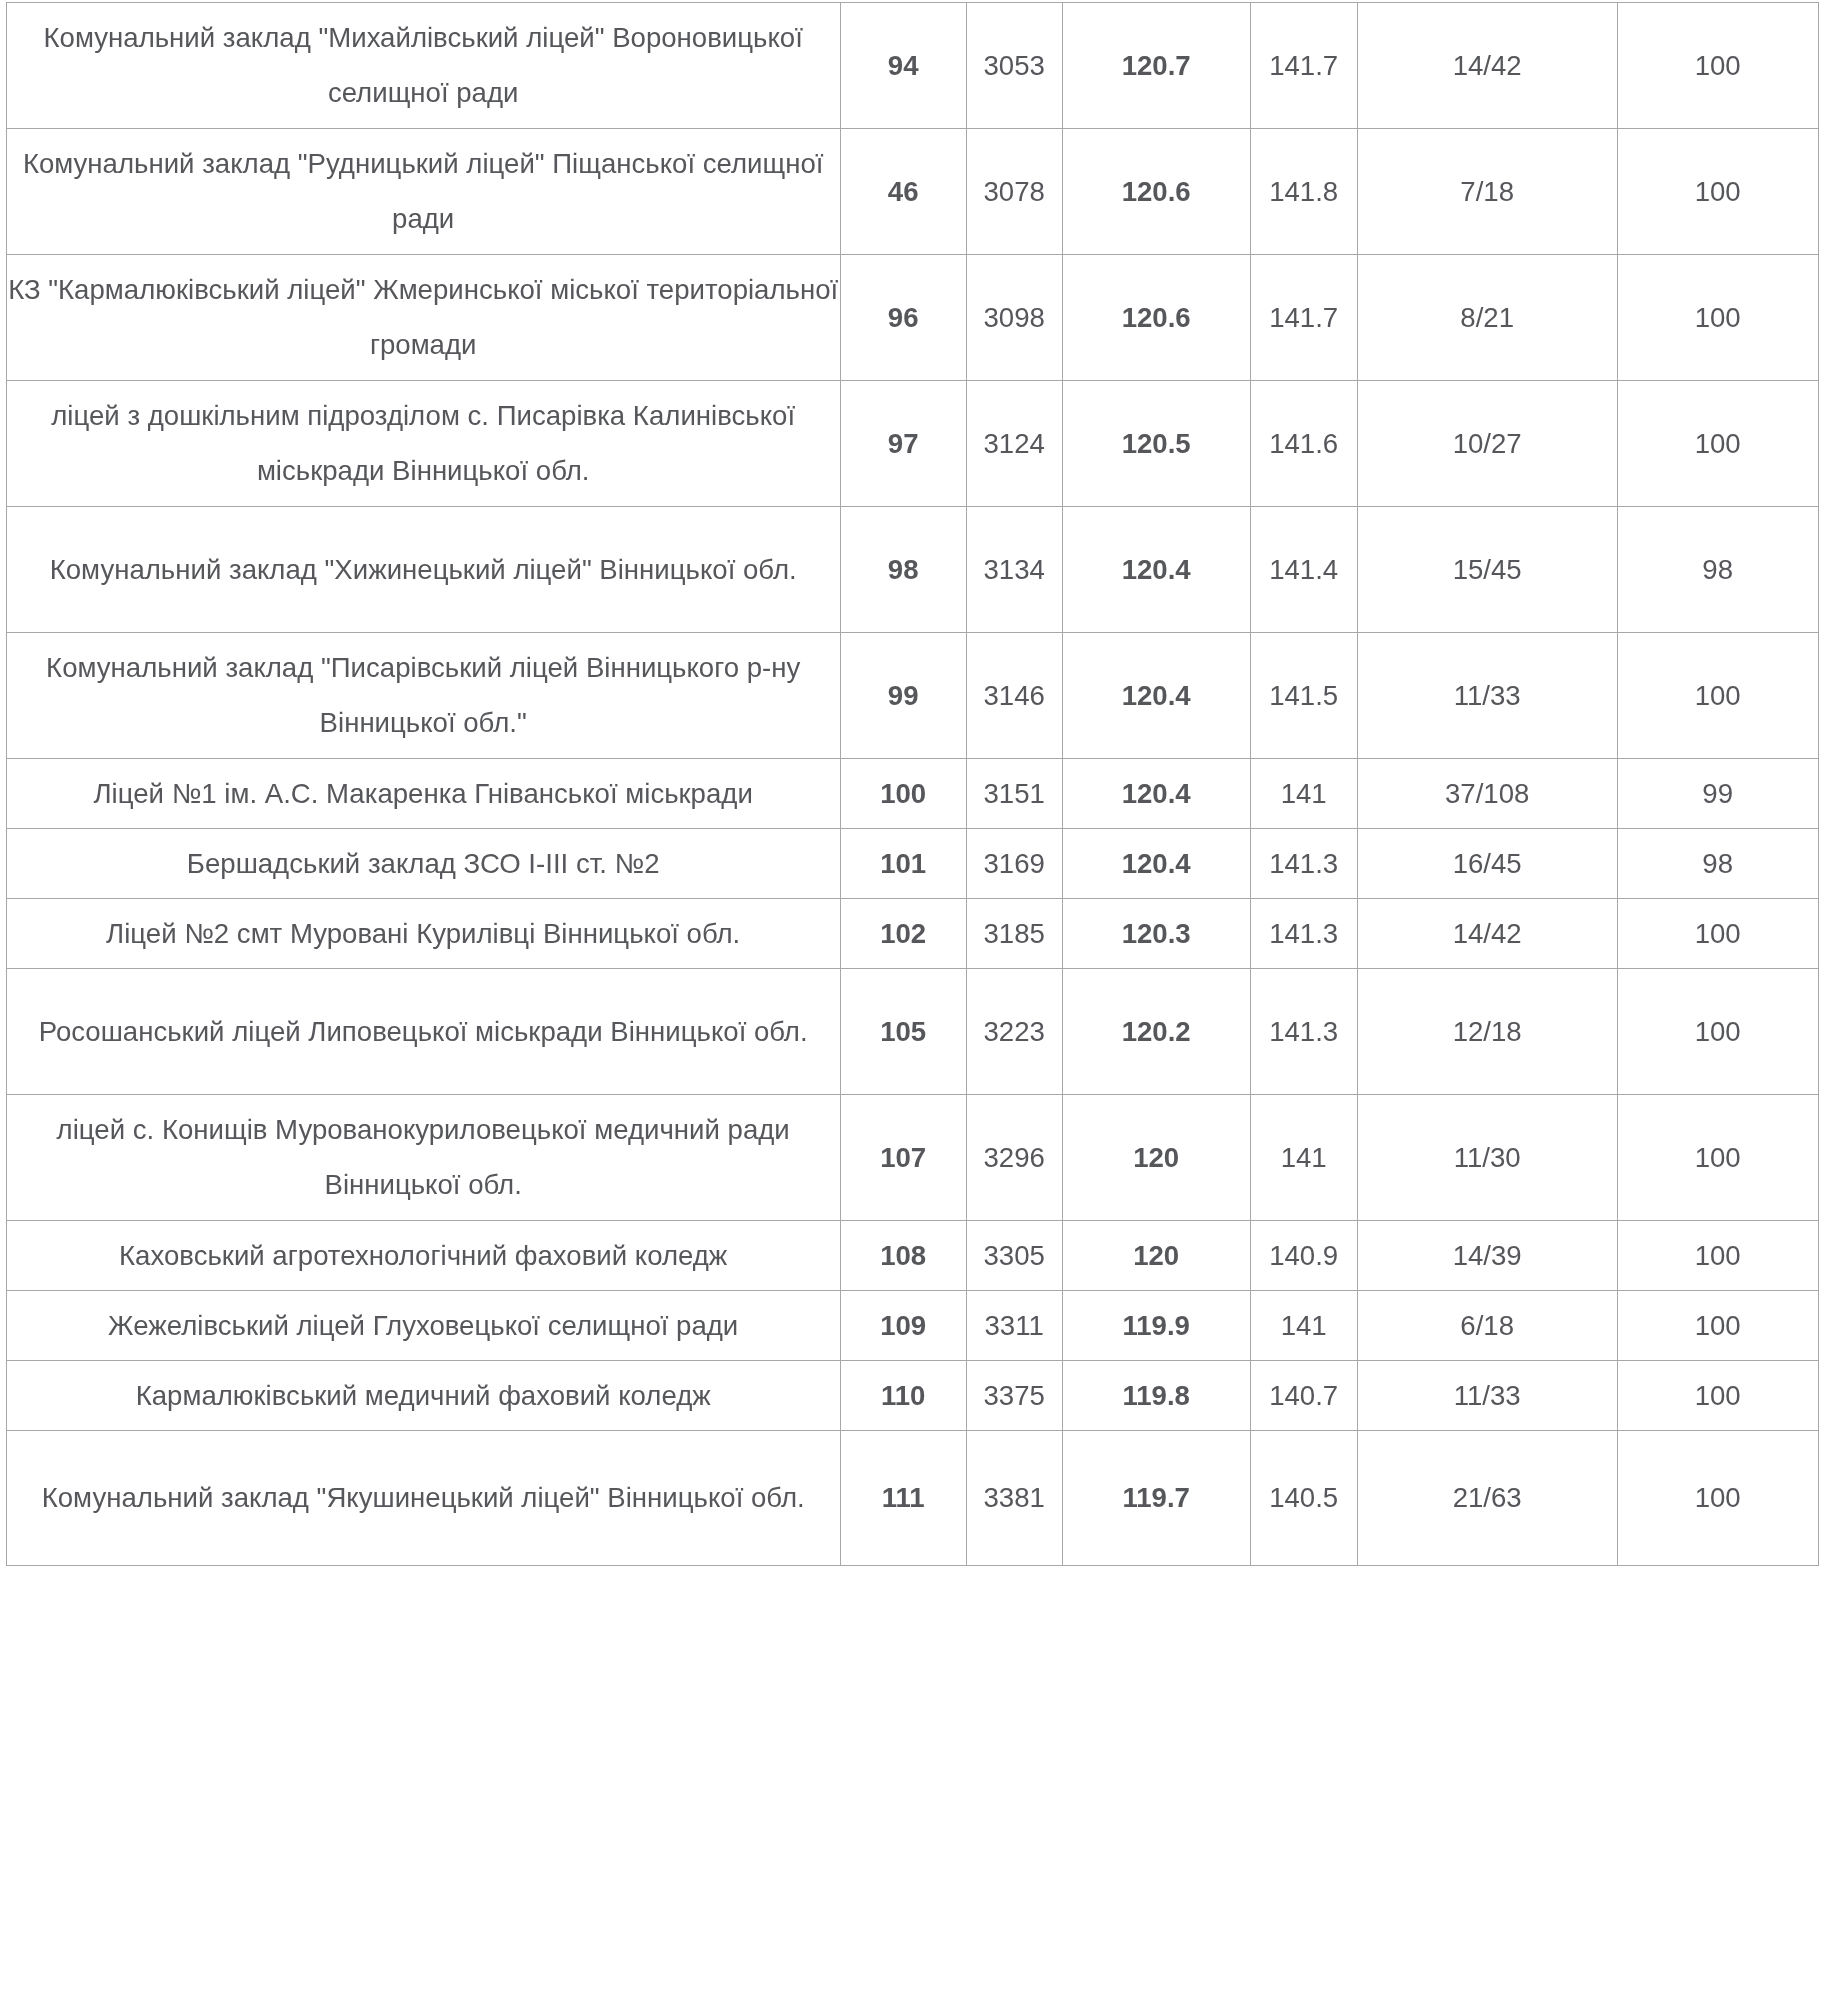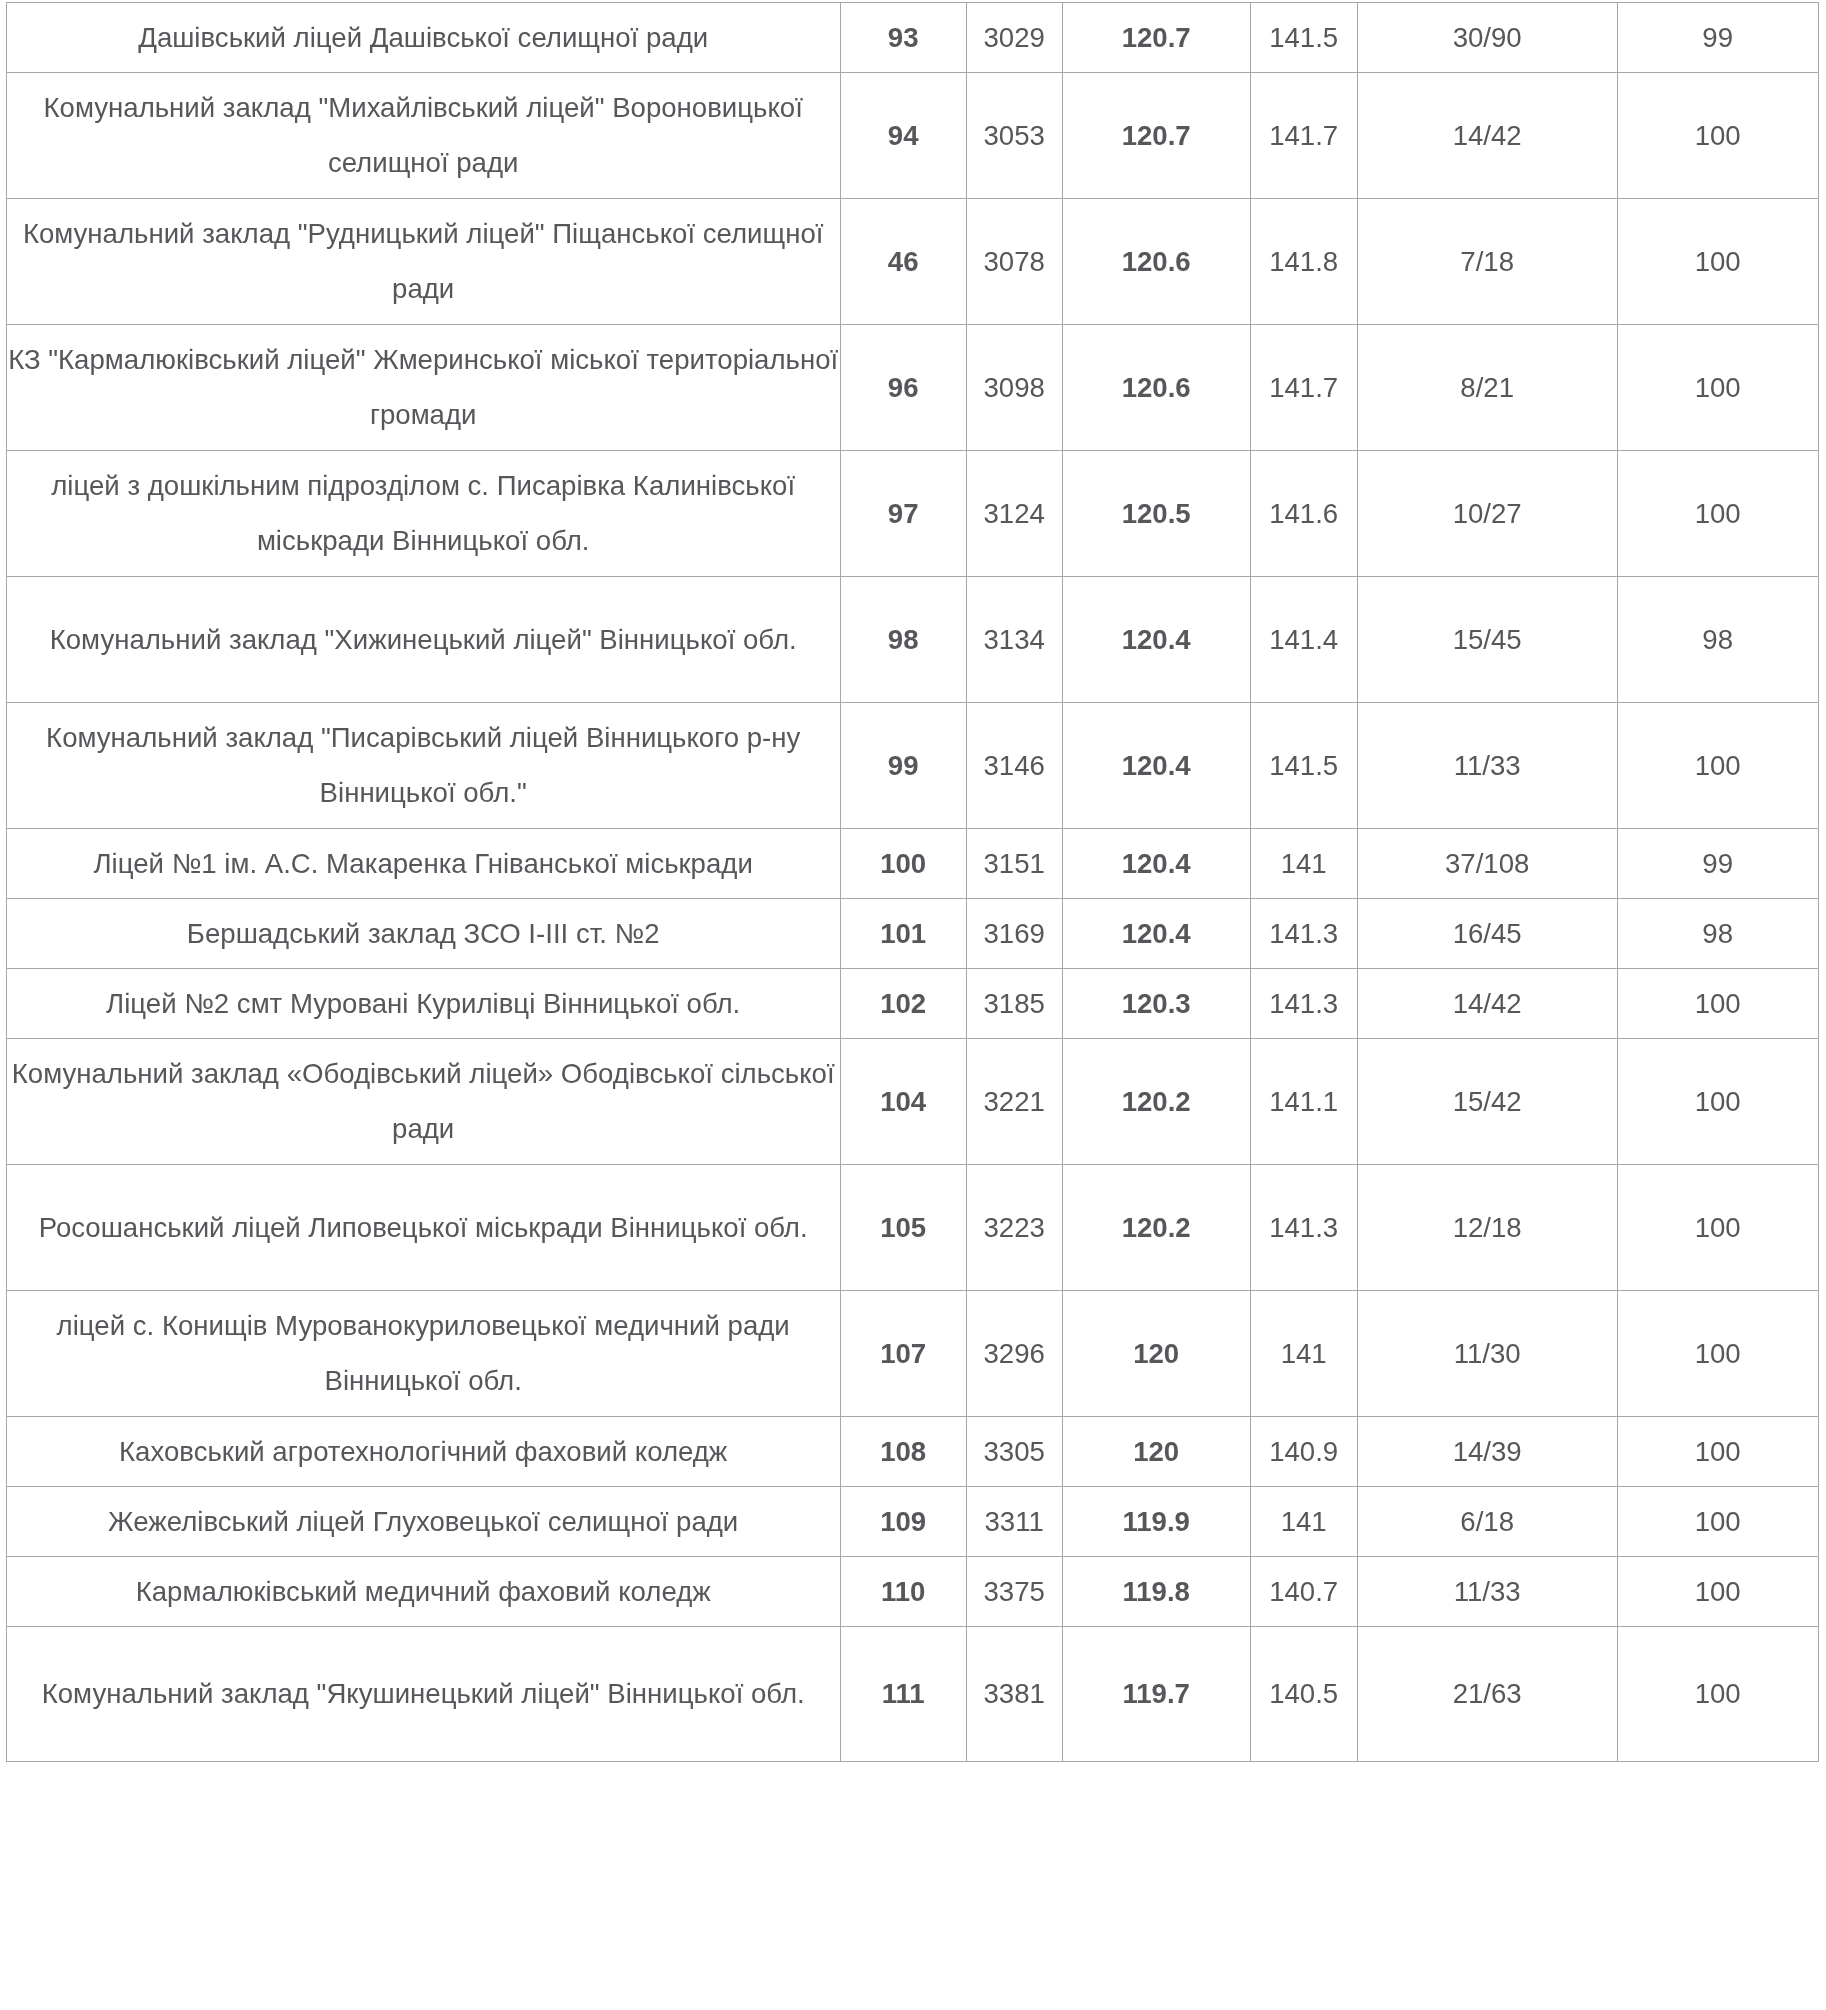--- a/index.html
+++ b/index.html
@@ -52,29 +52,20 @@
     <colgroup>
       <col style="width:834px">
       <col style="width:126px">
       <col style="width:96px">
       <col style="width:188px">
       <col style="width:107px">
       <col style="width:260px">
       <col style="width:201px">
     </colgroup>
     <tbody id="table-body">
-        <tr class="h1">
-          <td class="c-name">Дашівський ліцей Дашівської селищної ради</td>
-          <td class="c-rank bold">93</td>
-          <td class="c-id">3029</td>
-          <td class="c-score bold">120.7</td>
-          <td class="c-score2">141.5</td>
-          <td class="c-ratio">30/90</td>
-          <td class="c-percent">99</td>
-        </tr>
         <tr class="h2">
           <td class="c-name">Комунальний заклад "Михайлівський ліцей" Вороновицької селищної ради</td>
           <td class="c-rank bold">94</td>
           <td class="c-id">3053</td>
           <td class="c-score bold">120.7</td>
           <td class="c-score2">141.7</td>
           <td class="c-ratio">14/42</td>
           <td class="c-percent">100</td>
         </tr>
         <tr class="h2">
@@ -140,29 +131,20 @@
           <td class="c-ratio">16/45</td>
           <td class="c-percent">98</td>
         </tr>
         <tr class="h1">
           <td class="c-name">Ліцей №2 смт Муровані Курилівці Вінницької обл.</td>
           <td class="c-rank bold">102</td>
           <td class="c-id">3185</td>
           <td class="c-score bold">120.3</td>
           <td class="c-score2">141.3</td>
           <td class="c-ratio">14/42</td>
-          <td class="c-percent">100</td>
-        </tr>
-        <tr class="h2">
-          <td class="c-name">Комунальний заклад «Ободівський ліцей» Ободівської сільської ради</td>
-          <td class="c-rank bold">104</td>
-          <td class="c-id">3221</td>
-          <td class="c-score bold">120.2</td>
-          <td class="c-score2">141.1</td>
-          <td class="c-ratio">15/42</td>
           <td class="c-percent">100</td>
         </tr>
         <tr class="h2">
           <td class="c-name">Росошанський ліцей Липовецької міськради Вінницької обл.</td>
           <td class="c-rank bold">105</td>
           <td class="c-id">3223</td>
           <td class="c-score bold">120.2</td>
           <td class="c-score2">141.3</td>
           <td class="c-ratio">12/18</td>
           <td class="c-percent">100</td>

